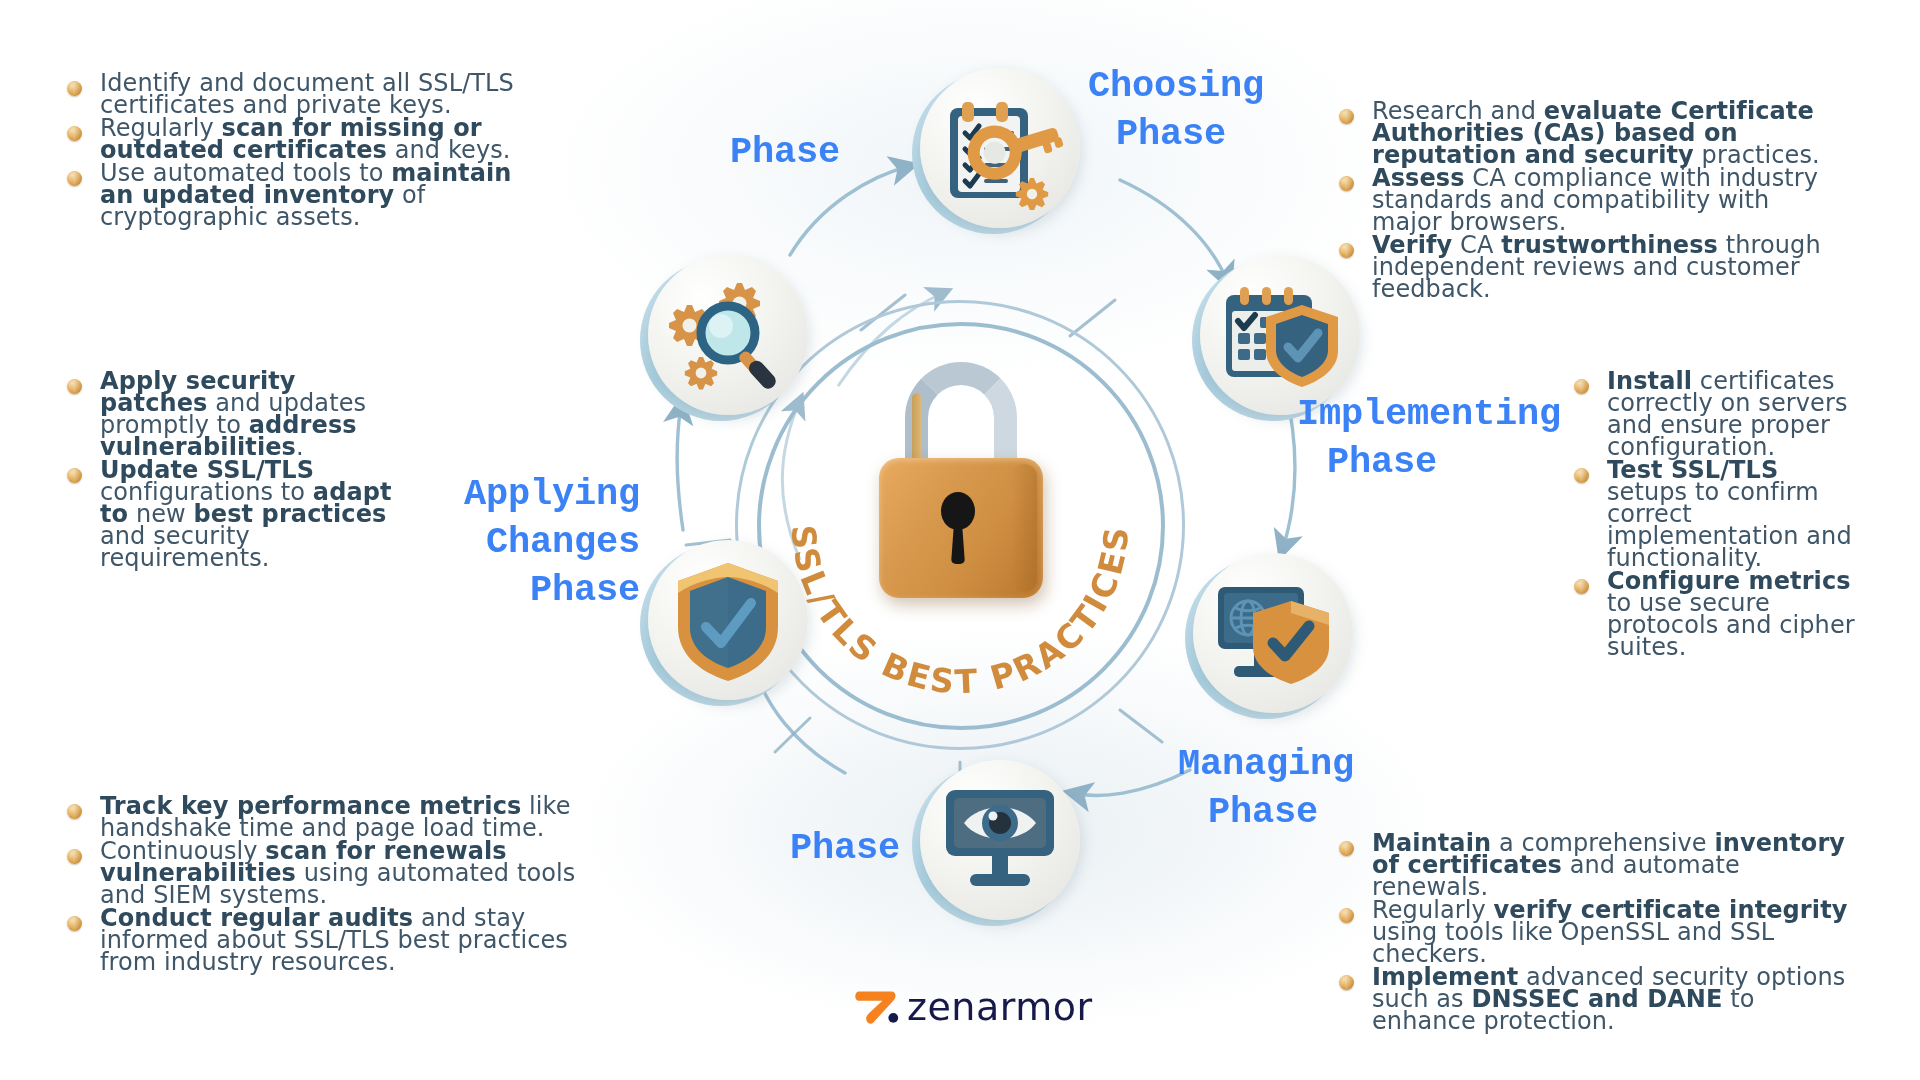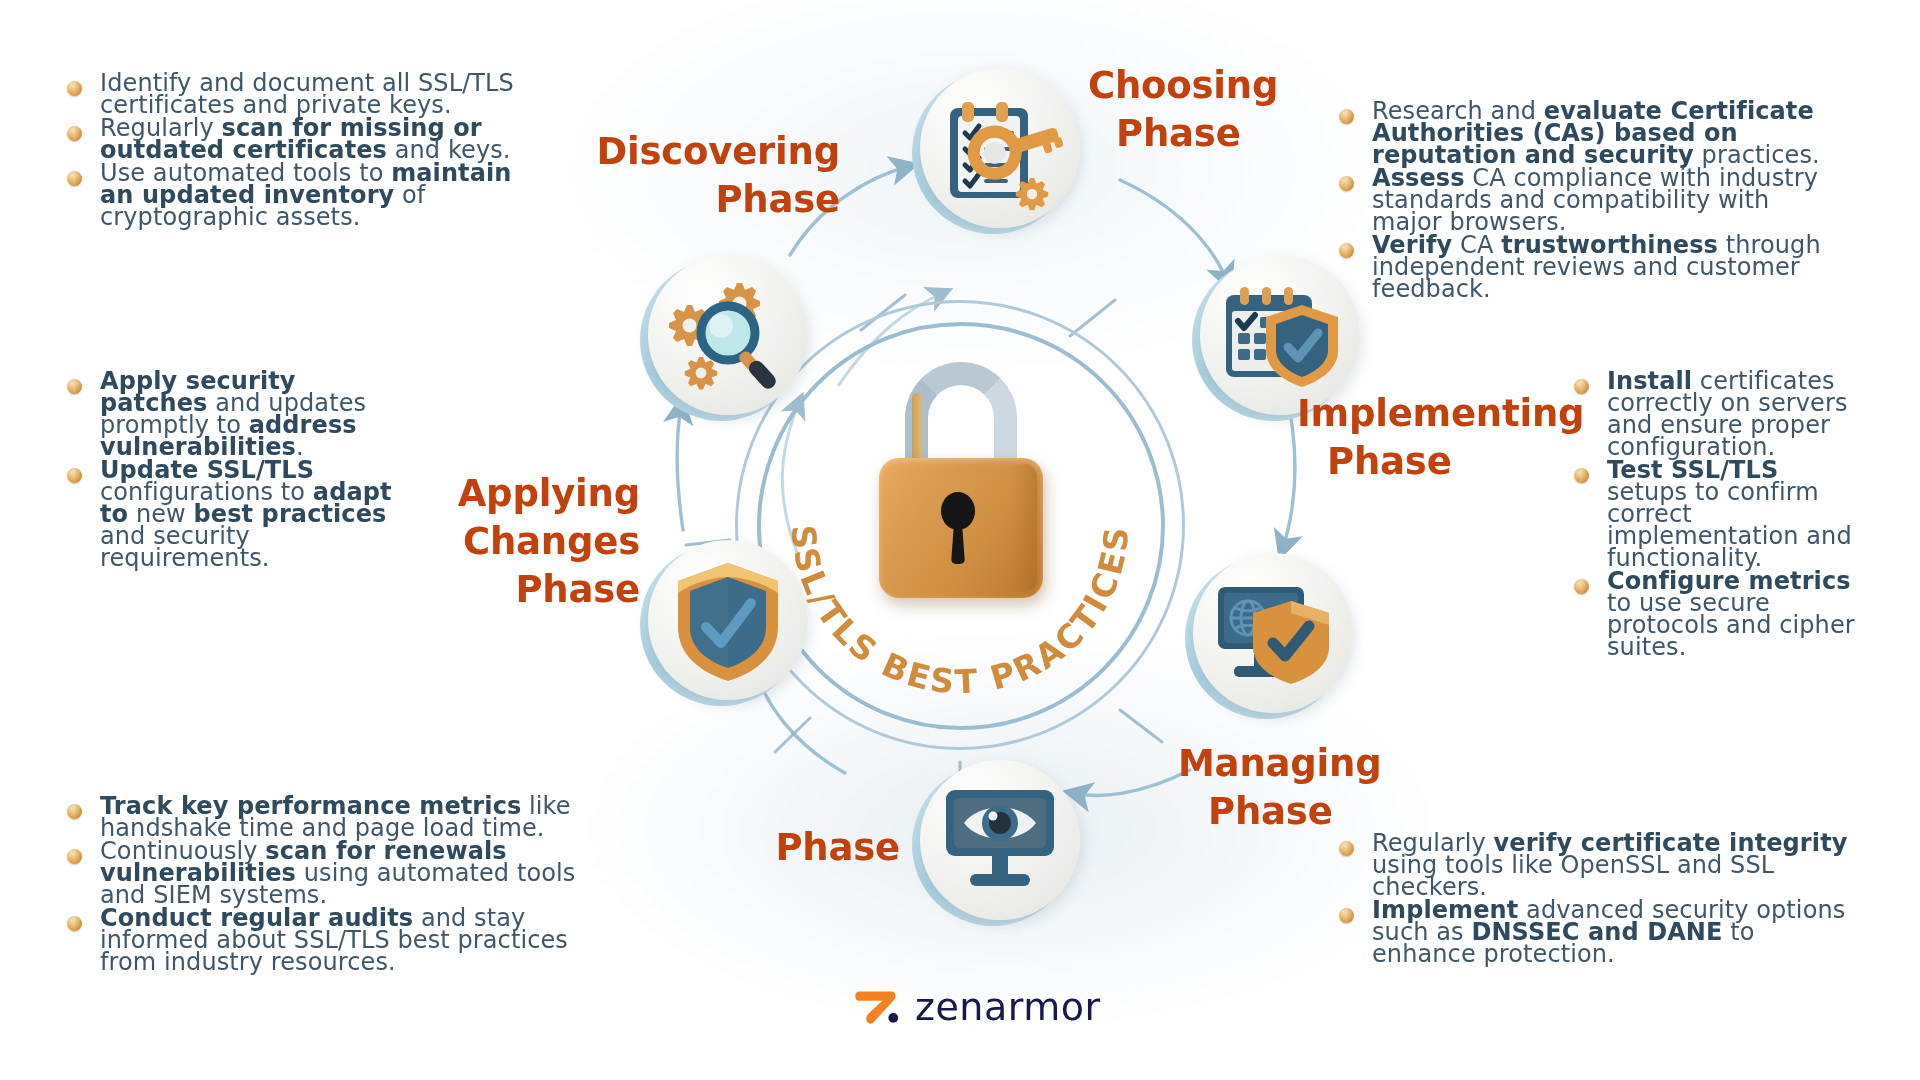--- a/index.html
+++ b/index.html
@@ -77,23 +77,24 @@
   .bullet-row b, .bullet-row strong {
     font-weight: 700;
     color: #2f4a5d;
   }
 
   
   .phase-title {
     position: absolute;
     font-size: 37px;
     font-weight: 700;
-    color: #c2410c;
+    color: #3b82f6;
     line-height: 48px;
     letter-spacing: -0.2px;
+    font-family: Liberation Mono, monospace;
   }
   .phase-title.ta-right { text-align: right; }
   .phase-title.ta-left  { text-align: left; }
 
   
   .node {
     position: absolute;
     width: 168px;
     height: 168px;
   }
@@ -230,21 +231,21 @@
     pointer-events: none;
   }
 
   
   #logo {
     position: absolute;
     left: 855px;
     top: 985px;
     display: flex;
     align-items: center;
-    gap: 16px;
+    gap: 8px;
   }
   #logo .mark { width: 44px; height: 38px; }
   #logo .wordmark {
     font-size: 38px;
     font-weight: 400;
     color: #17194a;
     letter-spacing: .5px;
     font-family: "DejaVu Sans", "Liberation Sans", sans-serif;
   }
 </style>
@@ -453,21 +454,20 @@
           <path d="M56 6 L106 24 V36 C92 26 70 20 56 20 C42 20 20 26 6 36 V24 Z" fill="#f0c471"></path>
           <path d="M56 20 L94 34 V70 C94 91 77 104 56 111 C35 104 18 91 18 70 V34 Z" fill="#3d6b8a"></path>
           <path d="M56 20 L56 111 C35 104 18 91 18 70 V34 Z" fill="#46748f" opacity=".55"></path>
           <path d="M34 70 l15 16 30 -40" stroke="#5d9bc0" stroke-width="10" fill="none" stroke-linecap="round" stroke-linejoin="round"></path>
         </svg>
       </div>
     </div>
   </div>
 
   <div class="phase-title ta-right" style="left:545px; top:128px; width:295px;">
-    <div>Discovering</div>
     <div>Phase</div>
   </div>
 
   <div class="phase-title ta-left" style="left:1088px; top:62px; width:300px;">
     <div>Choosing</div>
     <div style="padding-left:28px;">Phase</div>
   </div>
 
   <div class="phase-title ta-left" style="left:1297px; top:390px; width:310px;">
     <div>Implementing</div>
@@ -554,20 +554,24 @@
       <span class="bullet-dot"></span>
       <span>Continuously <b>scan for renewals vulnerabilities</b> using automated tools and SIEM systems.</span>
     </div>
     <div class="bullet-row">
       <span class="bullet-dot"></span>
       <span><b>Conduct regular audits</b> and stay informed about SSL/TLS best practices from industry resources.</span>
     </div>
   </div>
 
   <div class="txt-block right" style="left:1330px; top:832px; width:520px;">
+    <div class="bullet-row">
+      <span class="bullet-dot"></span>
+      <span><b>Maintain</b> a comprehensive <b>inventory of certificates</b> and automate renewals.</span>
+    </div>
     <div class="bullet-row">
       <span class="bullet-dot"></span>
       <span>Regularly <b>verify certificate integrity</b> using tools like OpenSSL and SSL checkers.</span>
     </div>
     <div class="bullet-row">
       <span class="bullet-dot"></span>
       <span><b>Implement</b> advanced security options such as <b>DNSSEC and DANE</b> to enhance protection.</span>
     </div>
   </div>
 

